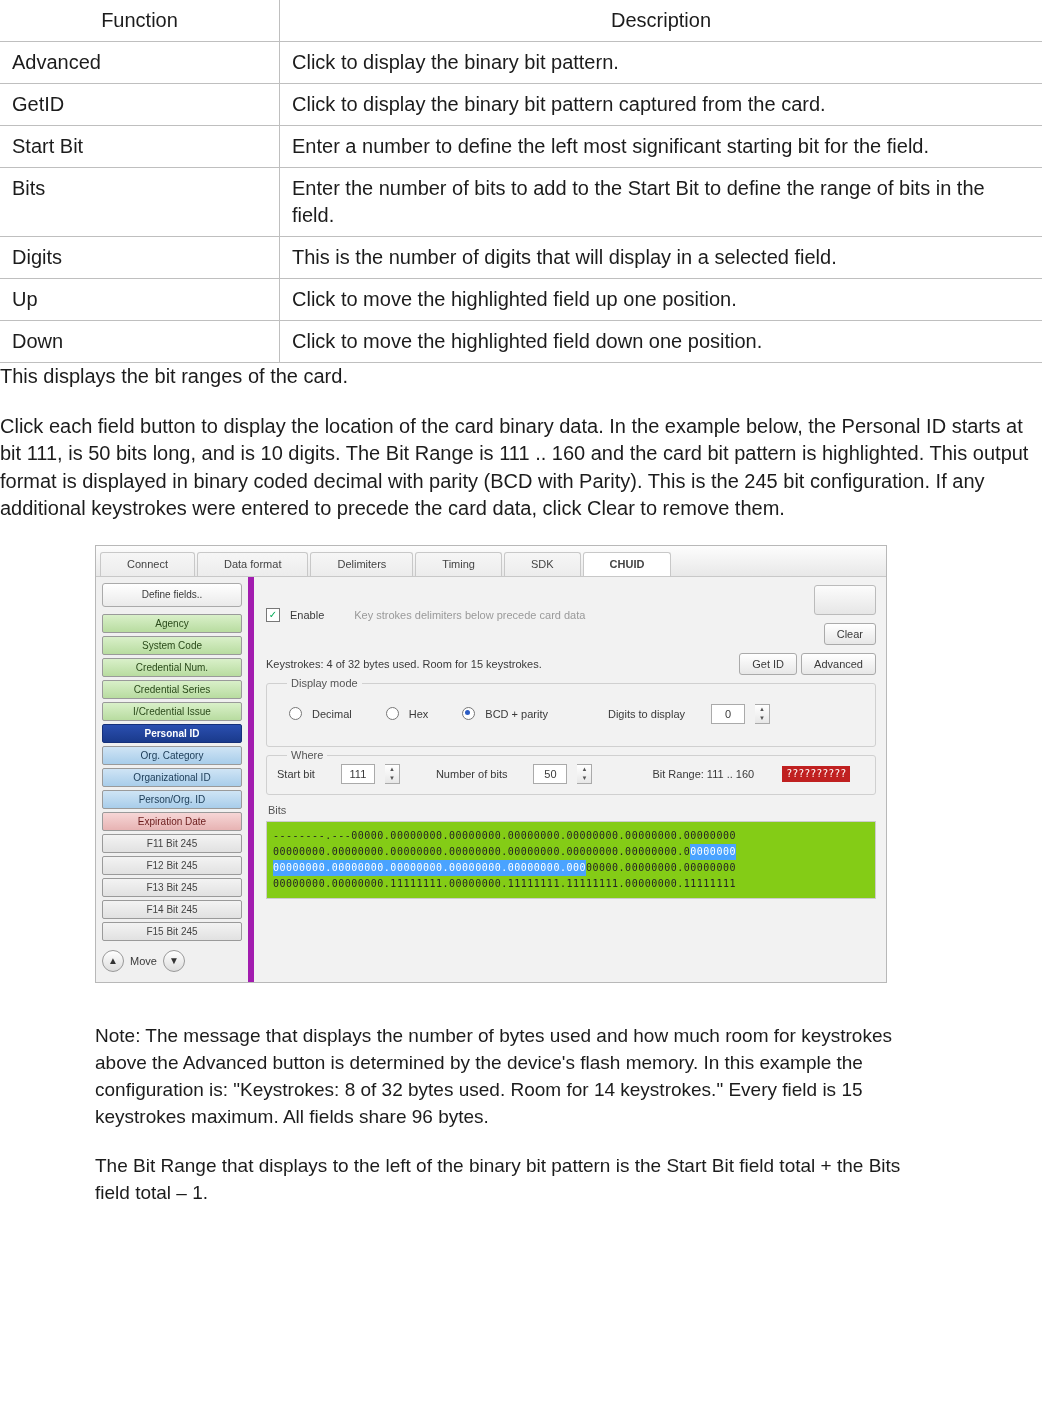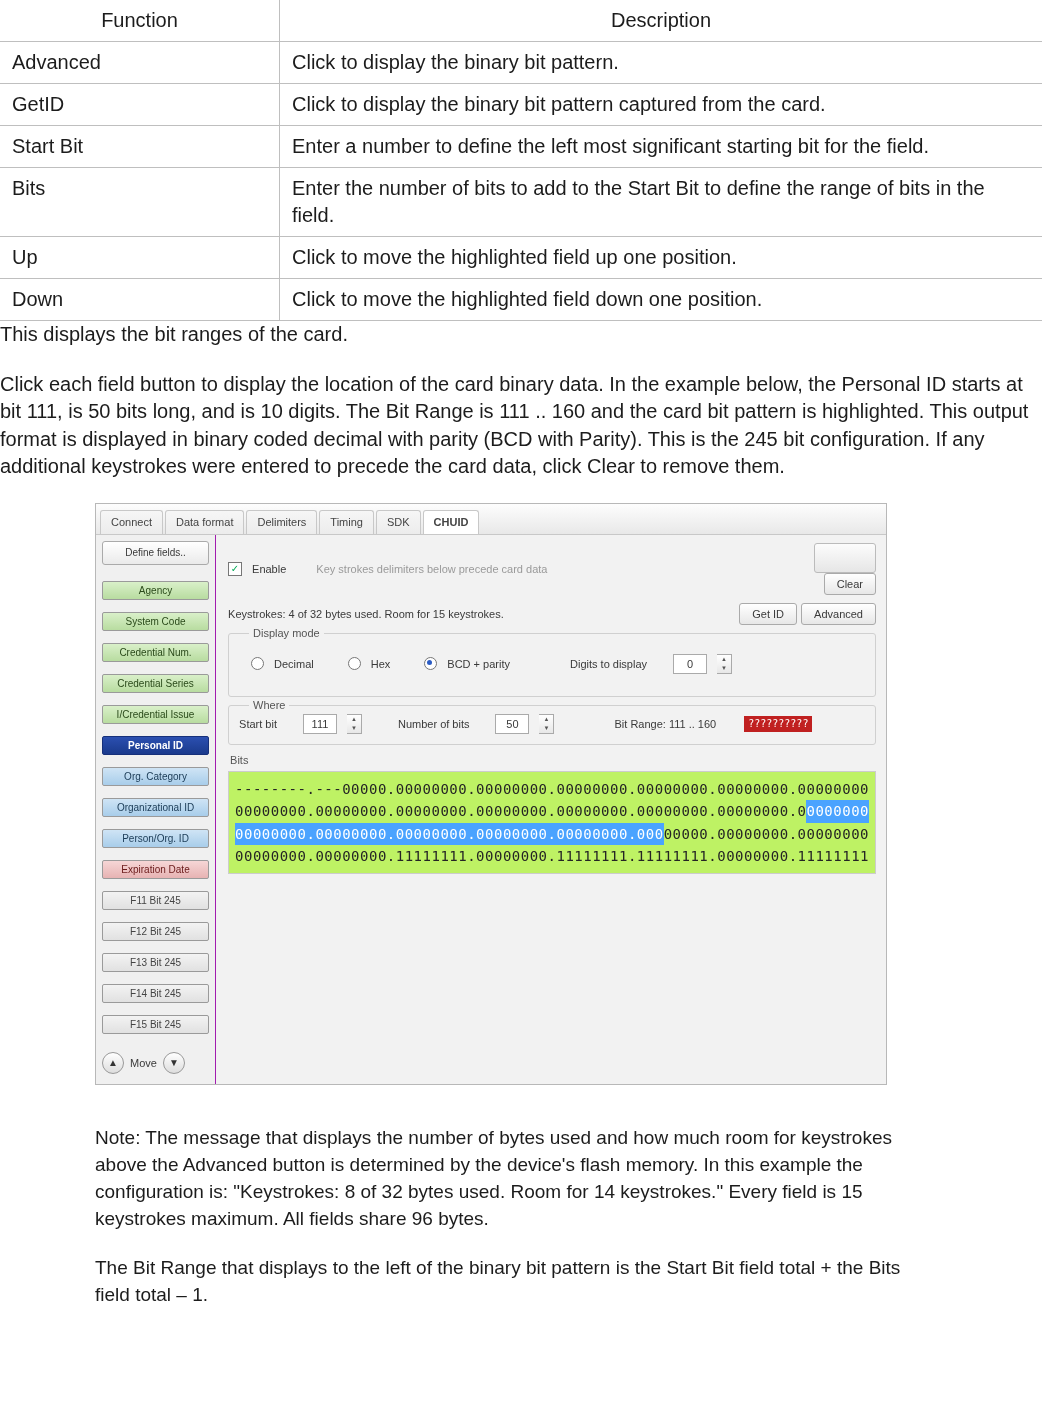--- a/index.html
+++ b/index.html
@@ -16,24 +16,24 @@
 table.spec .fn{width:255px}
 
 .uhead{margin:36px 0 24px 0;font-size:20px;text-decoration:underline}
 .para{margin:0 0 22px 0;font-size:20px;line-height:1.38}
 .noteblock{margin:40px 0 0 95px;width:840px}
 .noteblock .para{font-size:19px;line-height:1.42}
 
 .shot-wrap{margin:10px 0 0 95px}
 .shot{width:790px;border:1px solid #b8b8b8;background:#f2f2f2;font-size:11px;color:#3a3a3a;font-family:"Segoe UI",Tahoma,Arial,sans-serif}
 .tabs{display:flex;align-items:flex-end;height:26px;padding:4px 4px 0 4px;background:linear-gradient(#fdfdfd,#e8e8e8);border-bottom:1px solid #c8c8c8}
-.tab{padding:4px 10px;border:1px solid #c8c8c8;border-bottom:none;background:linear-gradient(#f6f6f6,#ececec);border-radius:3px 3px 0 0;margin-right:2px;font-size:11px;color:#444}
+.tab{padding:4px 26px;border:1px solid #c8c8c8;border-bottom:none;background:linear-gradient(#f6f6f6,#ececec);border-radius:3px 3px 0 0;margin-right:2px;font-size:11px;color:#444}
 .tab.active{background:#fff;font-weight:600}
 .shot-body{display:flex;min-height:330px}
-.sidebar{width:140px;border-right:1px solid #a21caf;padding:6px 6px 10px 6px;display:flex;flex-direction:column;gap:12px;background:#f0f0f0}
+.sidebar{width:140px;border-right:6px solid #a21caf;padding:6px 6px 10px 6px;display:flex;flex-direction:column;gap:3px;background:#f0f0f0}
 .btn{display:flex;align-items:center;justify-content:center;height:18px;border:1px solid #aaa;border-radius:3px;font-size:10px;padding:0 4px;background:linear-gradient(#fdfdfd,#e3e3e3);cursor:pointer}
 .btn.define{height:22px;margin-bottom:4px;background:linear-gradient(#fff,#eaeaea)}
 .fbtn{height:17px;border:1px solid #9a9a9a;border-radius:2px;font-size:10px;display:flex;align-items:center;justify-content:center;cursor:pointer}
 .fbtn.green{background:linear-gradient(#d9f0c9,#b8dca0);color:#2a4a1a}
 .fbtn.blue{background:linear-gradient(#cfe4f5,#a8cdea);color:#1a3a55}
 .fbtn.sel{background:linear-gradient(#2b4fb0,#1a3a8c);color:#fff;font-weight:600;border-color:#16307a}
 .fbtn.red{background:linear-gradient(#f6d6d6,#e7b3b3);color:#6a1a1a}
 .fbtn.grey{background:linear-gradient(#f3f3f3,#e1e1e1);color:#444}
 .move{margin-top:6px;display:flex;align-items:center;gap:6px}
 .circ{width:20px;height:20px;border:1px solid #999;border-radius:50%;background:linear-gradient(#fff,#ddd);display:flex;align-items:center;justify-content:center;font-size:10px;color:#333;cursor:pointer}
@@ -45,21 +45,21 @@
 .khint{width:60px;height:28px;border:1px solid #bbb;border-radius:3px;background:linear-gradient(#fcfcfc,#e6e6e6)}
 .wbtn{height:20px;padding:0 12px;border:1px solid #aaa;border-radius:3px;background:linear-gradient(#fff,#e7e7e7);font-size:11px;display:inline-flex;align-items:center;cursor:pointer}
 .group{border:1px solid #d0d0d0;border-radius:3px;padding:8px 10px 10px 10px;margin-bottom:8px;position:relative;background:#f2f2f2}
 .group .legend{position:absolute;top:-8px;left:20px;background:#f2f2f2;padding:0 4px;font-size:11px;color:#555}
 .radio{width:11px;height:11px;border:1px solid #777;border-radius:50%;background:#fff;display:inline-block;position:relative;vertical-align:middle}
 .radio.on::after{content:"";position:absolute;left:2px;top:2px;width:5px;height:5px;border-radius:50%;background:#2b5cc4}
 .num{width:32px;height:18px;border:1px solid #aaa;background:#fff;display:inline-flex;align-items:center;justify-content:center;font-size:11px}
 .spin{width:14px;height:18px;border:1px solid #aaa;border-left:none;background:linear-gradient(#fff,#e7e7e7);display:inline-flex;flex-direction:column}
 .spin div{flex:1;font-size:6px;display:flex;align-items:center;justify-content:center;color:#555}
 .redfill{background:#c02020;color:#fff;padding:1px 4px;font-size:10px;font-family:monospace}
-.bits-area{border:1px solid #ccc;background:#bef264;padding:6px;font-family:Consolas,Menlo,monospace;font-size:14px;line-height:1.6;letter-spacing:0.5px;overflow:hidden;white-space:nowrap}
+.bits-area{border:1px solid #ccc;background:#84cc16;padding:6px;font-family:Consolas,Menlo,monospace;font-size:10px;line-height:1.6;letter-spacing:0.5px;overflow:hidden;white-space:nowrap}
 .bits-area .line{display:flex}
 .seg{color:#242424}
 .hl{background:#4aa3ff;color:#fff}
 .bitslabel{margin:8px 0 3px 2px;font-size:11px;color:#555}
 </style>
 </head>
 <body>
 
 <div class="page">
 
@@ -77,20 +77,24 @@
           <td>GetID</td>
           <td>Click to display the binary bit pattern captured from the card.</td>
         </tr>
     <tr>
           <td>Start Bit</td>
           <td>Enter a number to define the left most significant starting bit for the field.</td>
         </tr>
     <tr>
           <td>Bits</td>
           <td>Enter the number of bits to add to the Start Bit to define the range of bits in the field.</td>
+        </tr>
+    <tr>
+          <td>Digits</td>
+          <td>This is the number of digits that will display in a selected field.</td>
         </tr>
     <tr>
           <td>Up</td>
           <td>Click to move the highlighted field up one position.</td>
         </tr>
     <tr>
           <td>Down</td>
           <td>Click to move the highlighted field down one position.</td>
         </tr>
   </tbody>
@@ -131,21 +135,21 @@
             <div class="circ">▲</div>
             <span>Move</span>
             <div class="circ">▼</div>
           </div>
         </div>
         <div class="main">
           <div class="row">
             <span class="chk">✓</span>
             <span>Enable</span>
             <span class="greytxt" style="margin-left:20px">Key strokes delimiters below precede card data</span>
-            <div class="push" style="display:flex;flex-direction:column;align-items:flex-end;gap:0">
+            <div class="push" style="display:flex;flex-direction:column;align-items:flex-end;gap:8px">
               <div class="khint"></div>
               <div class="wbtn">Clear</div>
             </div>
           </div>
           <div class="row" style="margin-top:4px">
             <span>Keystrokes: 4 of 32 bytes used. Room for 15 keystrokes.</span>
             <div class="push" style="display:flex;gap:4px">
               <div class="wbtn">Get ID</div>
               <div class="wbtn">Advanced</div>
             </div>

